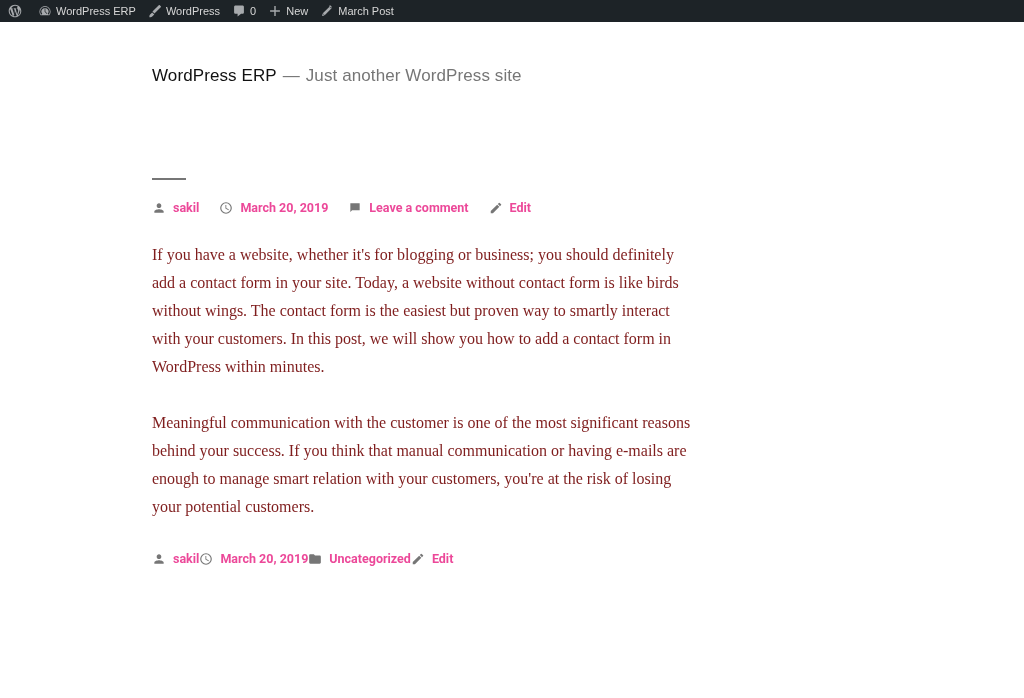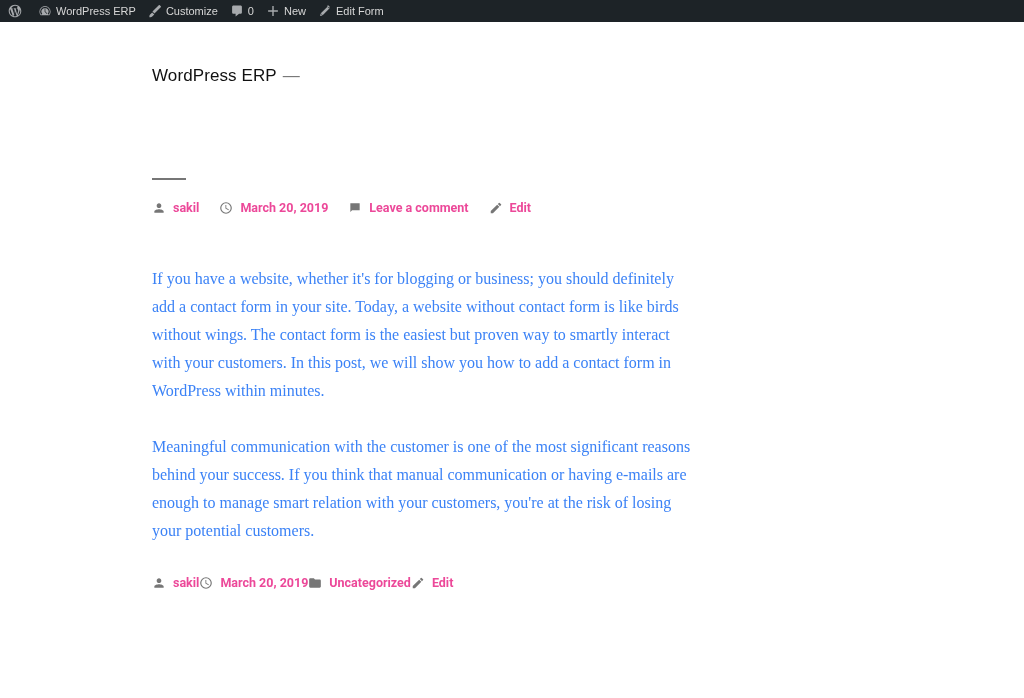--- a/index.html
+++ b/index.html
@@ -20,21 +20,21 @@
     .post-top-rule { margin: 80px 0 0 152px; width: 34px; border-top: 2px solid #767676; }
 
     .post-title { font-family: "Segoe UI", -apple-system, sans-serif; font-weight: 800; font-size: 35px; line-height: 1.22; margin: 18px 152px 0 152px; color: #111; letter-spacing: -0.3px; }
 
     .post-meta { margin: 20px 0 0 152px; display: flex; flex-wrap: wrap; align-items: center; font-size: 12.5px; color: #767676; font-weight: 700; }
     .post-meta .sep { width: 20px; }
     .meta-item { display: inline-flex; align-items: center; color: #ec4899; text-decoration: none; }
     .meta-item svg { width: 14px; height: 14px; fill: #767676; margin-right: 7px; }
     .meta-item.link { cursor: pointer; justify-content: center; }
 
-    .post-content { margin: 50px 152px 0 152px; max-width: 540px; font-family: Georgia, "Times New Roman", serif; color: #3b82f6; font-size: 16px; line-height: 1.75; }
+    .post-content { margin: 26px 152px 0 152px; max-width: 540px; font-family: Georgia, "Times New Roman", serif; color: #7f1d1d; font-size: 16px; line-height: 1.75; }
     .post-content p { margin-bottom: 28px; }
 
     .footer-meta { margin: 30px 0 0 152px; display: flex; flex-wrap: wrap; align-items: center; font-size: 12.5px; color: #767676; font-weight: 700; }
   </style>
 </head>
 <body>
 
 <div class="admin-bar">
   <a class="admin-item">
     <svg viewBox="0 0 20 20">
@@ -44,47 +44,48 @@
   <a class="admin-item">
     <svg viewBox="0 0 20 20">
         <path d="M3.76 16h12.48A7.98 7.98 0 0 0 18 11a8 8 0 1 0-16 0c0 1.87.64 3.59 1.76 5zM10 4a7 7 0 0 1 5.58 11.2l-1.63-1.2a5 5 0 1 0-7.9 0l-1.63 1.2A7 7 0 0 1 10 4zm.5 2v4.79l2.85 2.85-.7.72L9.5 11.2V6h1z"></path>
       </svg>
     <span>WordPress ERP</span>
   </a>
   <a class="admin-item">
     <svg viewBox="0 0 20 20">
         <path d="M18.3 3.2L16.8 1.7c-.4-.4-1-.4-1.4 0l-9 9 2.8 2.8 9-9c.5-.4.5-1 .1-1.3zM6 12l-3 3c-.6.6-1 1.5-1 2.4V19h1.6c.9 0 1.8-.4 2.4-1l3-3L6 12z"></path>
       </svg>
-    <span>Customize</span>
+    <span>WordPress</span>
   </a>
   <a class="admin-item">
     <svg viewBox="0 0 20 20">
         <path d="M5 2h10c1.1 0 2 .9 2 2v8c0 1.1-.9 2-2 2h-2l-5 4v-4H5c-1.1 0-2-.9-2-2V4c0-1.1.9-2 2-2z"></path>
       </svg>
     <span>0</span>
   </a>
   <a class="admin-item">
     <svg viewBox="0 0 20 20">
         <path d="M9 3h2v6h6v2h-6v6H9v-6H3V9h6z"></path>
       </svg>
     <span>New</span>
   </a>
   <a class="admin-item">
     <svg viewBox="0 0 20 20">
         <path d="M13.9 3.4l2.7 2.7-9.9 9.9-2.7-2.7 9.9-9.9zM3 17l.7-3.3 2.6 2.6L3 17zM17.7 4.9L15.1 2.3c-.4-.4-1-.4-1.4 0l-1 1 2.7 2.7 1-1c.4-.4.4-1 .3-1.1z"></path>
       </svg>
-    <span>Edit Form</span>
+    <span>March Post</span>
   </a>
 </div>
 
 <div class="page">
 
   <header class="site-header">
     <a class="site-title">WordPress ERP</a>
     <span class="site-sep">—</span>
+    <span class="site-tagline">Just another WordPress site</span>
   </header>
 
   <article>
     <div class="post-top-rule"></div>
 
     <div class="post-meta">
       <span class="meta-item">
         <svg viewBox="0 0 24 24">
             <path d="M12 12c2.2 0 4-1.8 4-4s-1.8-4-4-4-4 1.8-4 4 1.8 4 4 4zm0 2c-2.7 0-8 1.3-8 4v2h16v-2c0-2.7-5.3-4-8-4z"></path>
           </svg>

